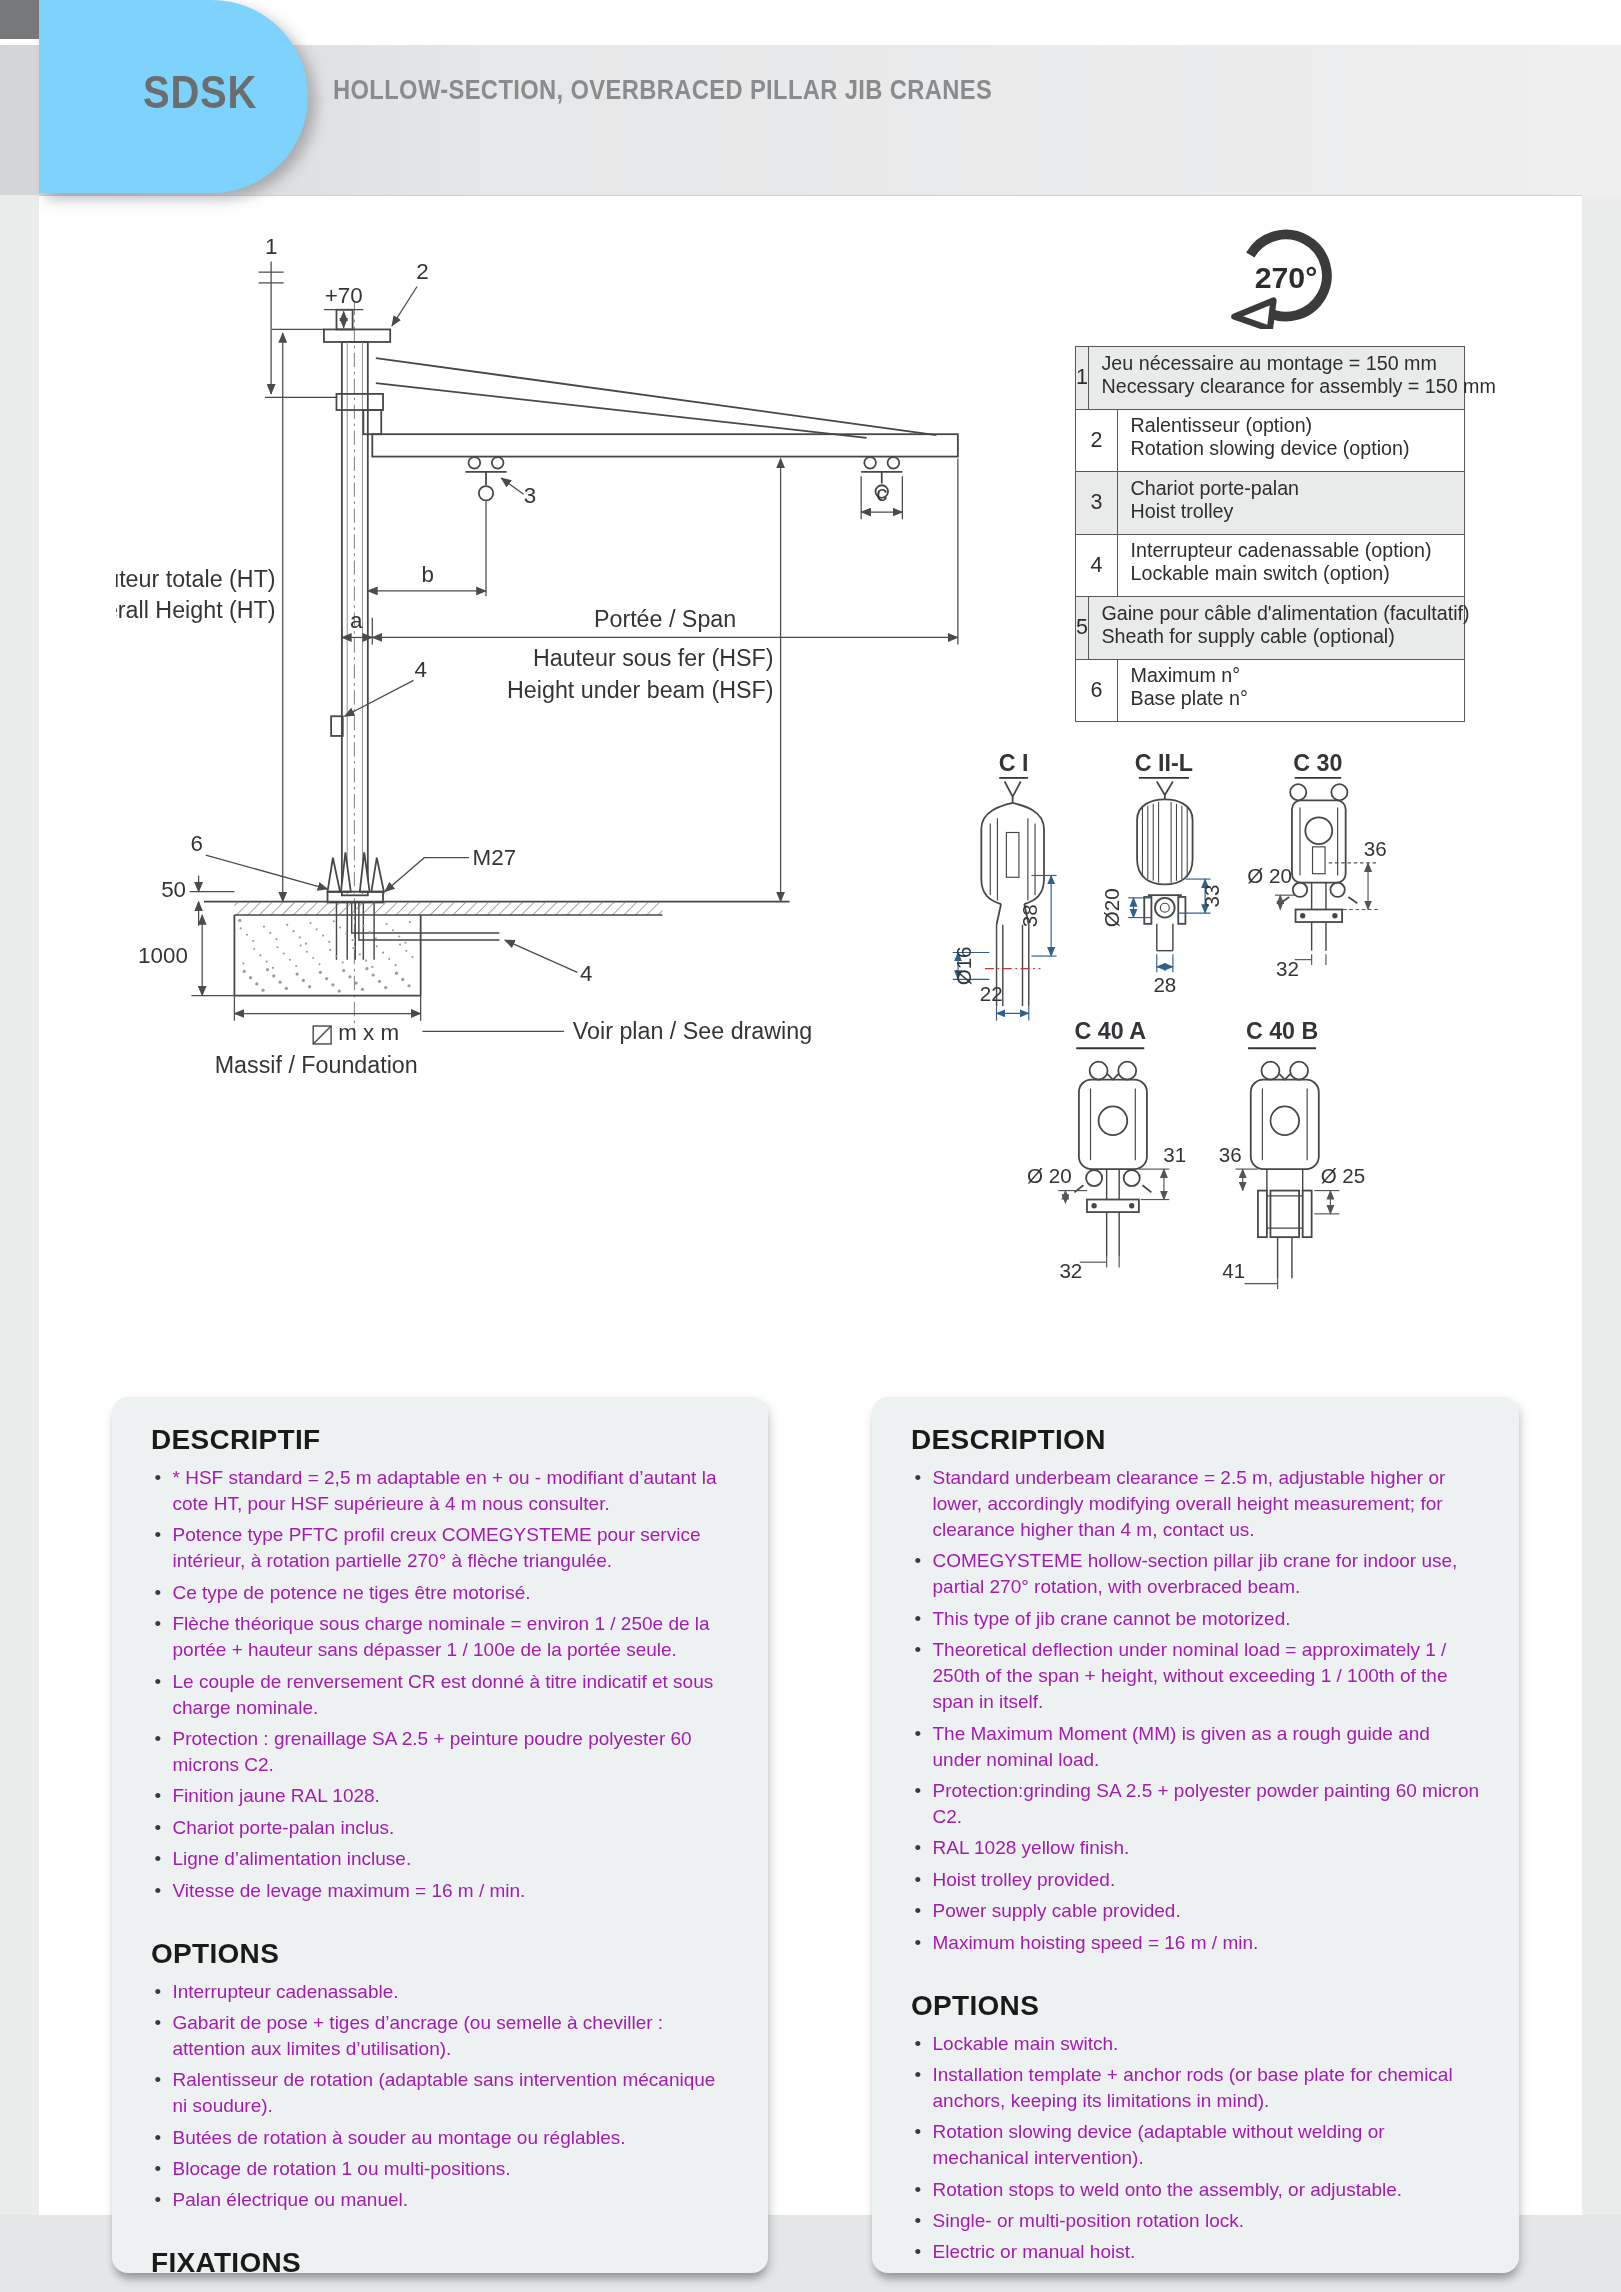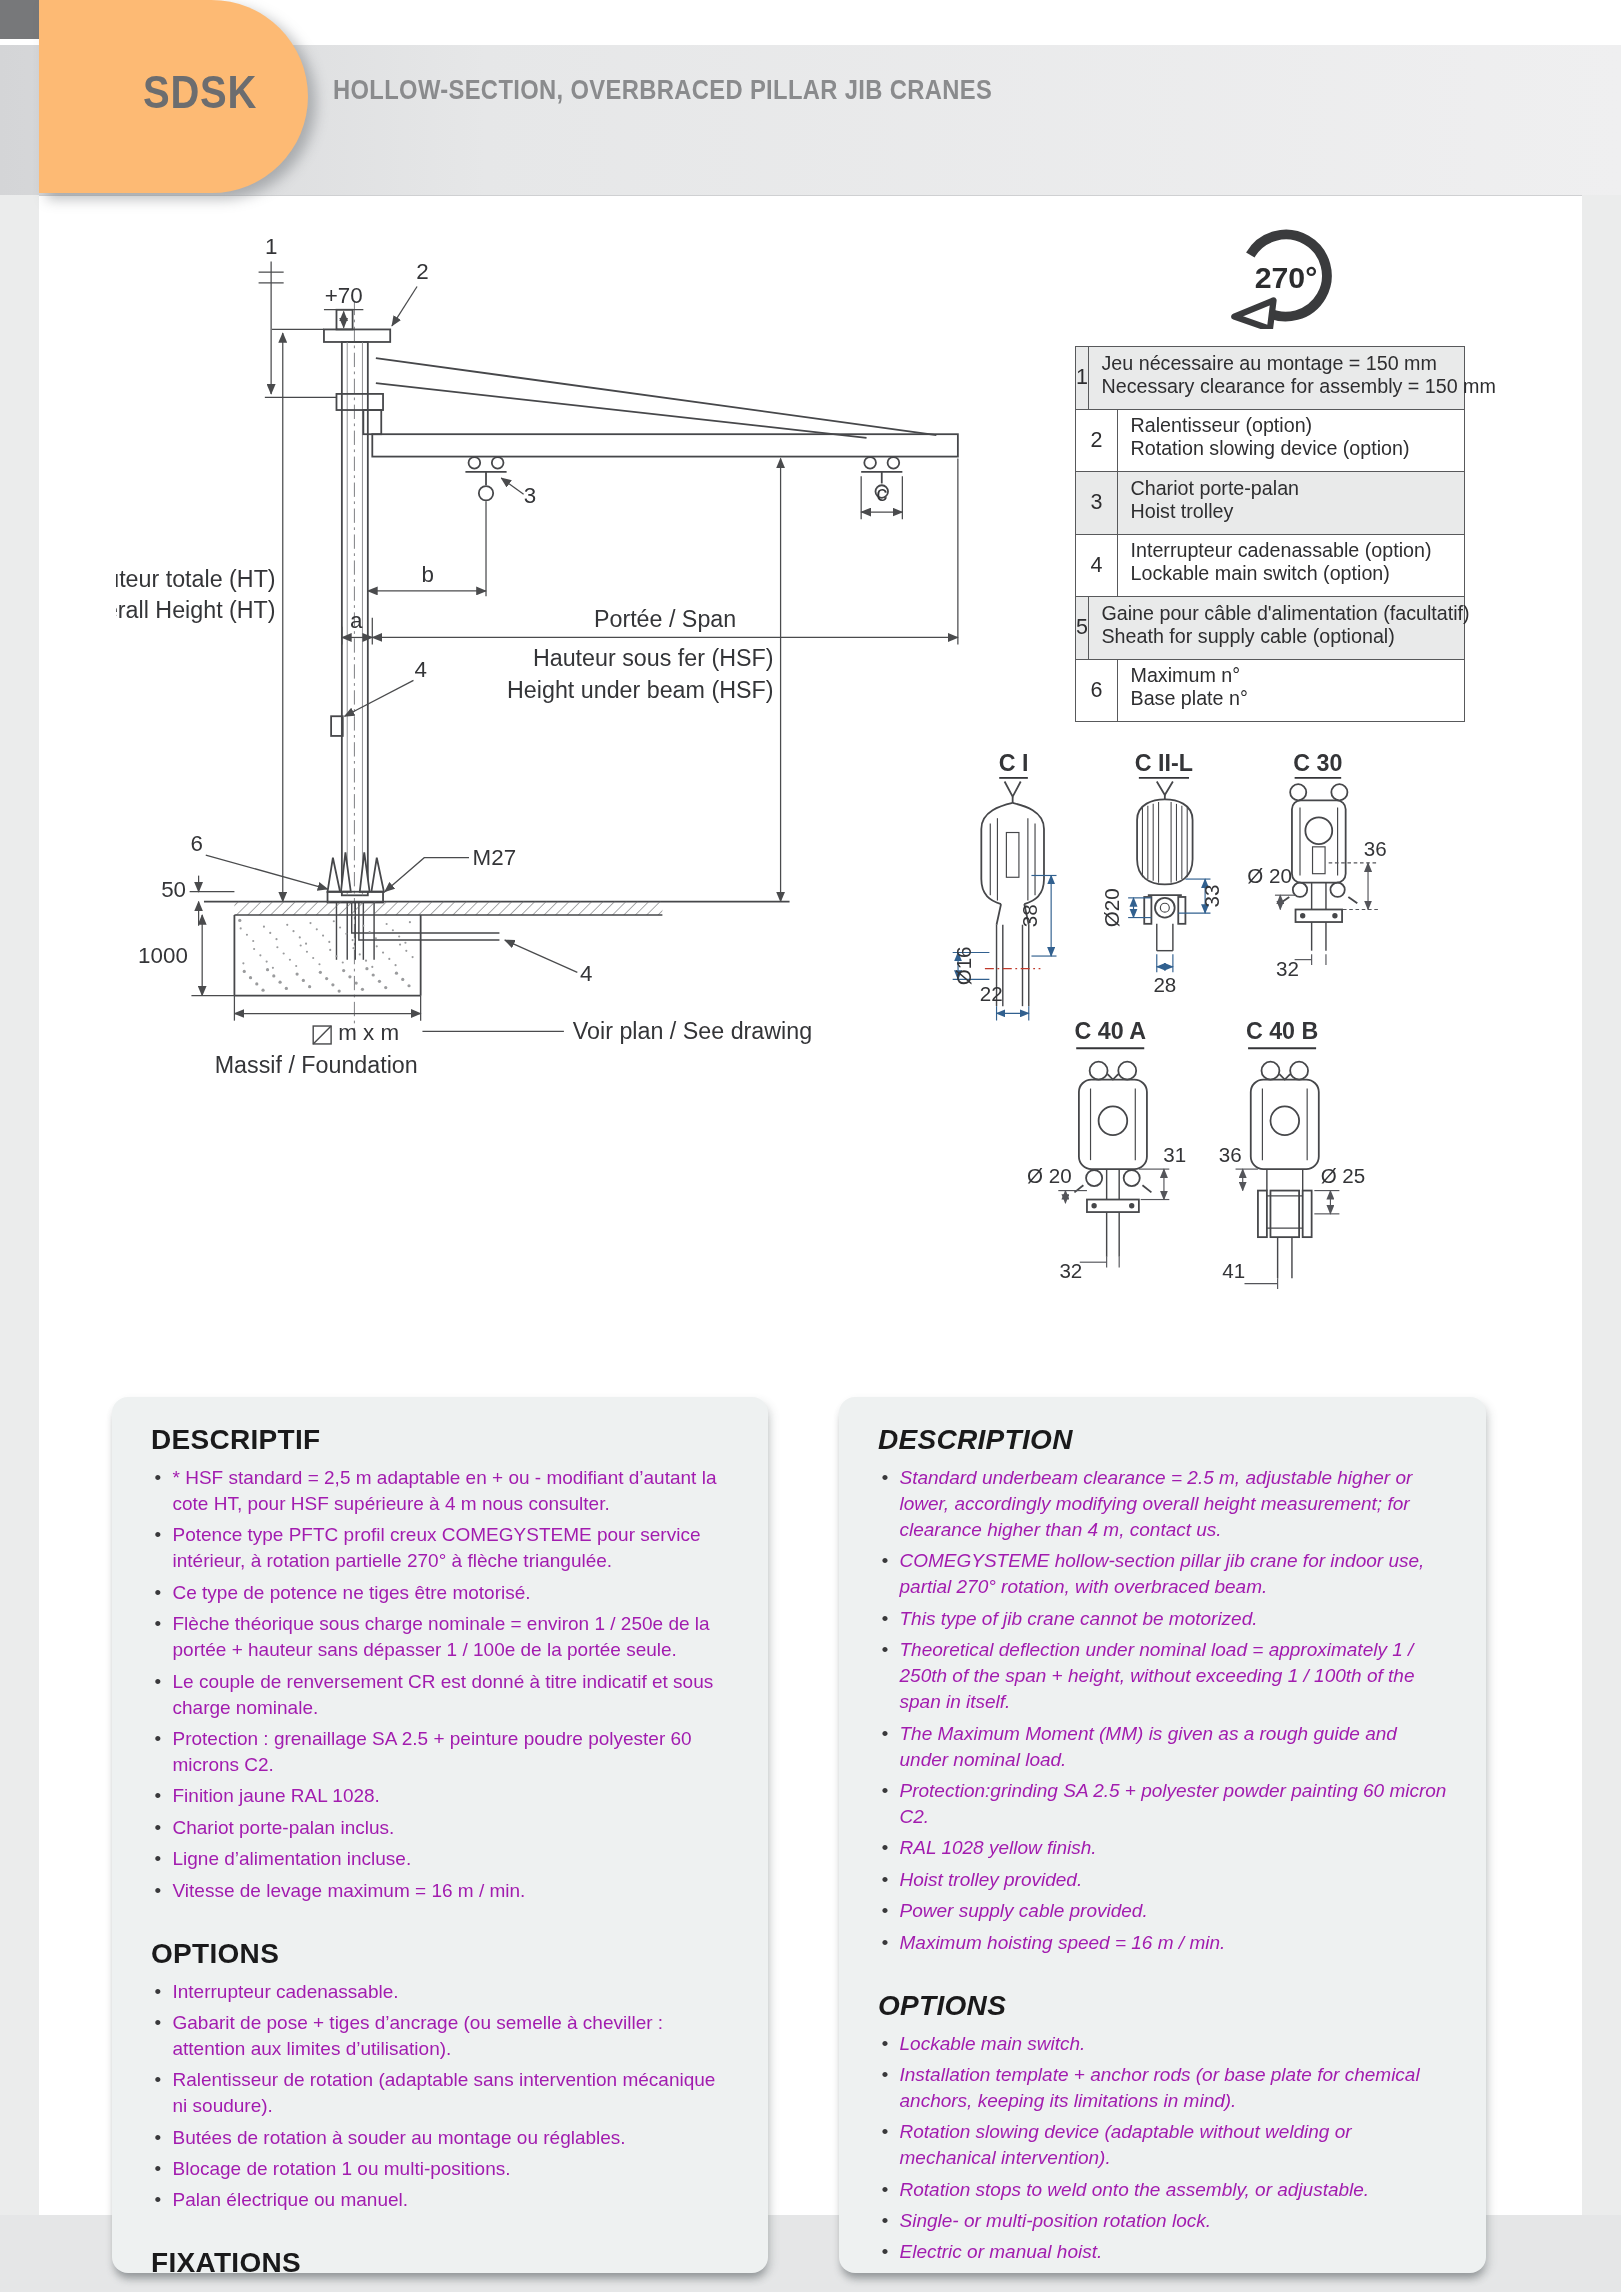--- a/index.html
+++ b/index.html
@@ -11,21 +11,21 @@
   .corner-square{position:absolute;left:0;top:0;width:39px;height:39px;background:#77787a;}
   .top-band{position:absolute;left:0;top:45px;width:1621px;height:150px;
     background:linear-gradient(to right,#d4d5d7,#e6e7e8 30%,#efeff0 100%);
     border-bottom:1.8px solid #cfd0d2;}
   .edge{position:absolute;background:#ebecec;}
   .edge-left{left:0;top:195px;width:39px;height:2020px;}
   .edge-right{right:0;top:195px;width:39px;height:2020px;}
   .footer-band{position:absolute;left:0;top:2215px;width:1621px;height:78px;background:#e5e6e7;}
   .version{position:absolute;left:1386px;top:2239px;font-size:25px;color:#57585a;}
   
-  .logo-pill{position:absolute;left:39px;top:0;width:269px;height:193px;background:#fdba74;
+  .logo-pill{position:absolute;left:39px;top:0;width:269px;height:193px;background:#7dd3fc;
     border-top-right-radius:99px;border-bottom-right-radius:99px;
     box-shadow:8px 6.3px 12.5px rgba(90,95,100,.40);text-align:right;}
   .logo-text{position:absolute;left:104px;top:64px;font-size:47px;font-weight:bold;color:#6c6d6f;
     transform:scaleX(.85);transform-origin:left;letter-spacing:0.9px;}
   .doc-title{position:absolute;left:333px;top:75px;font-size:27px;font-weight:bold;color:#8a8b8d;
     transform:scaleX(.88);transform-origin:left;letter-spacing:0.4px;white-space:nowrap;}
   
   .legend{position:absolute;left:1075px;top:346px;width:388px;height:374px;
     border:1.8px solid #58595b;display:flex;flex-direction:column;background:#fff;}
   .legend-row{flex:1;display:flex;border-top:1.8px solid #58595b;}
@@ -38,21 +38,21 @@
   
   svg text{font-family:"Liberation Sans",sans-serif;}
   .drawing-svg{position:absolute;left:116px;top:222px;}
   .sections-svg{position:absolute;left:931px;top:743px;}
   .rot-svg{position:absolute;left:1211px;top:222px;}
   
   .panel{position:absolute;top:1397px;height:876px;background:#eef1f1;border-radius:16px;
     box-sizing:border-box;padding:27px 36px 18px 39px;
     box-shadow:0 8px 9px -3.6px rgba(70,78,82,.45),3.6px 4.5px 8px rgba(70,78,82,.15);}
   .panel-left{left:112px;width:656px;}
-  .panel-right{left:839px;width:647px;font-style:italic;}
+  .panel-right{left:872px;width:647px;}
   .panel h2{margin:0 0 9px 0;font-size:28px;color:#1a1a1b;letter-spacing:0.3px;}
   .panel h2.sub{margin-top:34px;}
   .panel ul{list-style:none;margin:0;padding:0;}
   .panel li{position:relative;font-size:19px;line-height:26px;color:#a21caf;
     padding-left:21.5px;margin:5.4px 0;}
   .panel li::before{content:"\2022";position:absolute;left:3.6px;top:0;color:#39393b;}
 </style>
 </head>
 <body>
 

